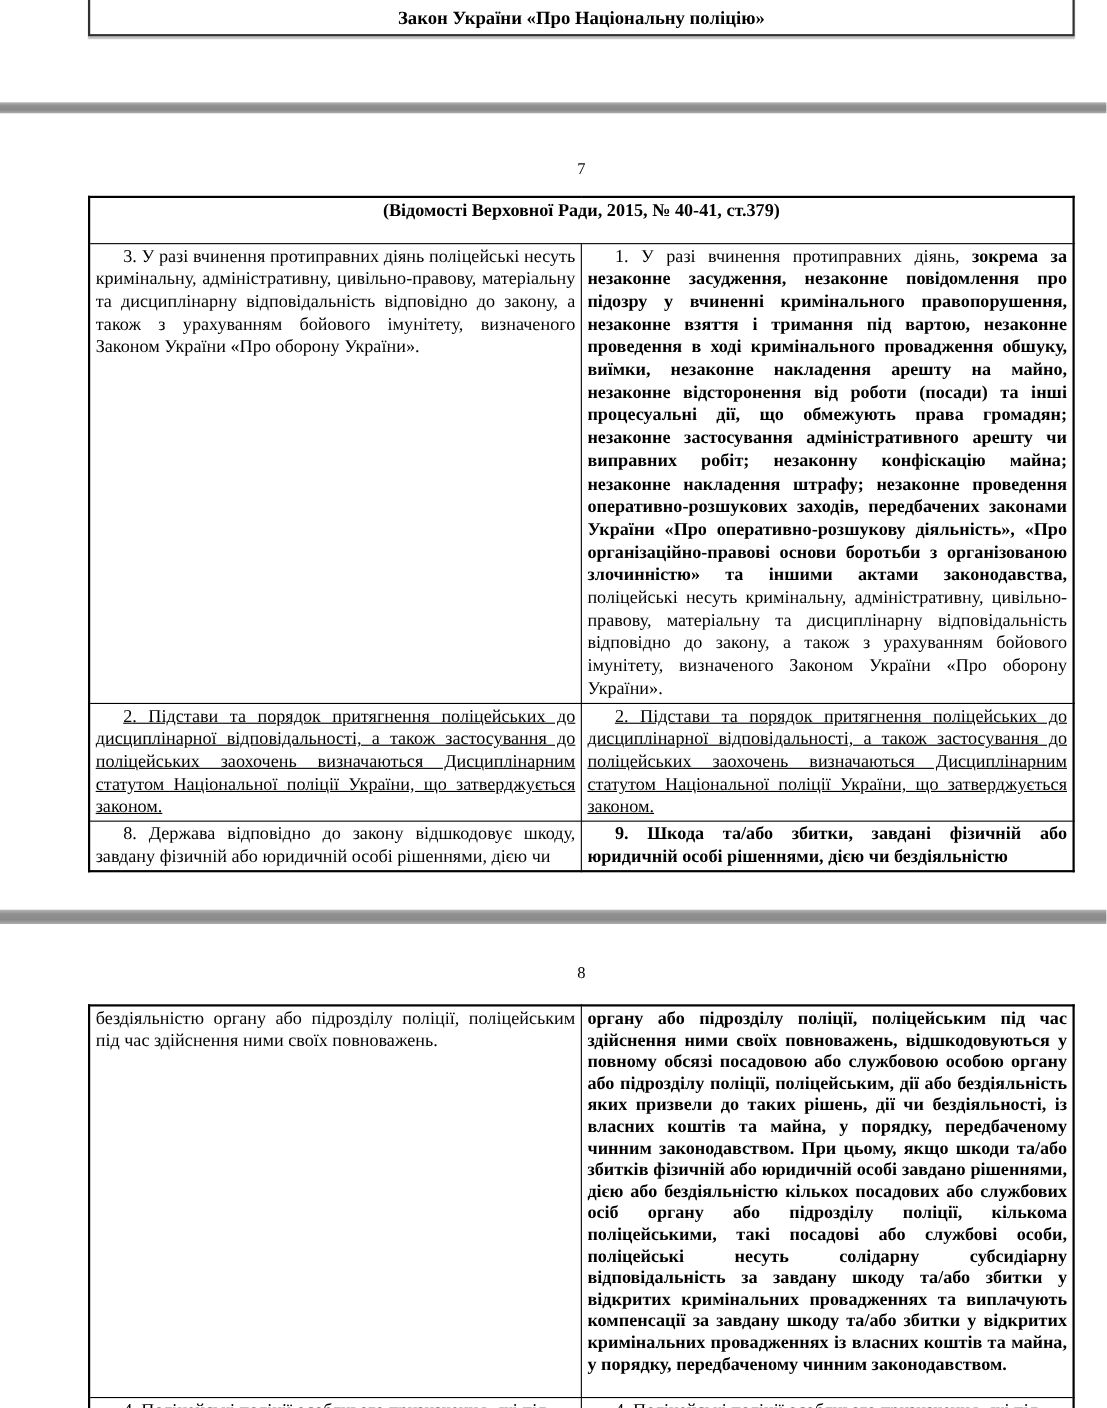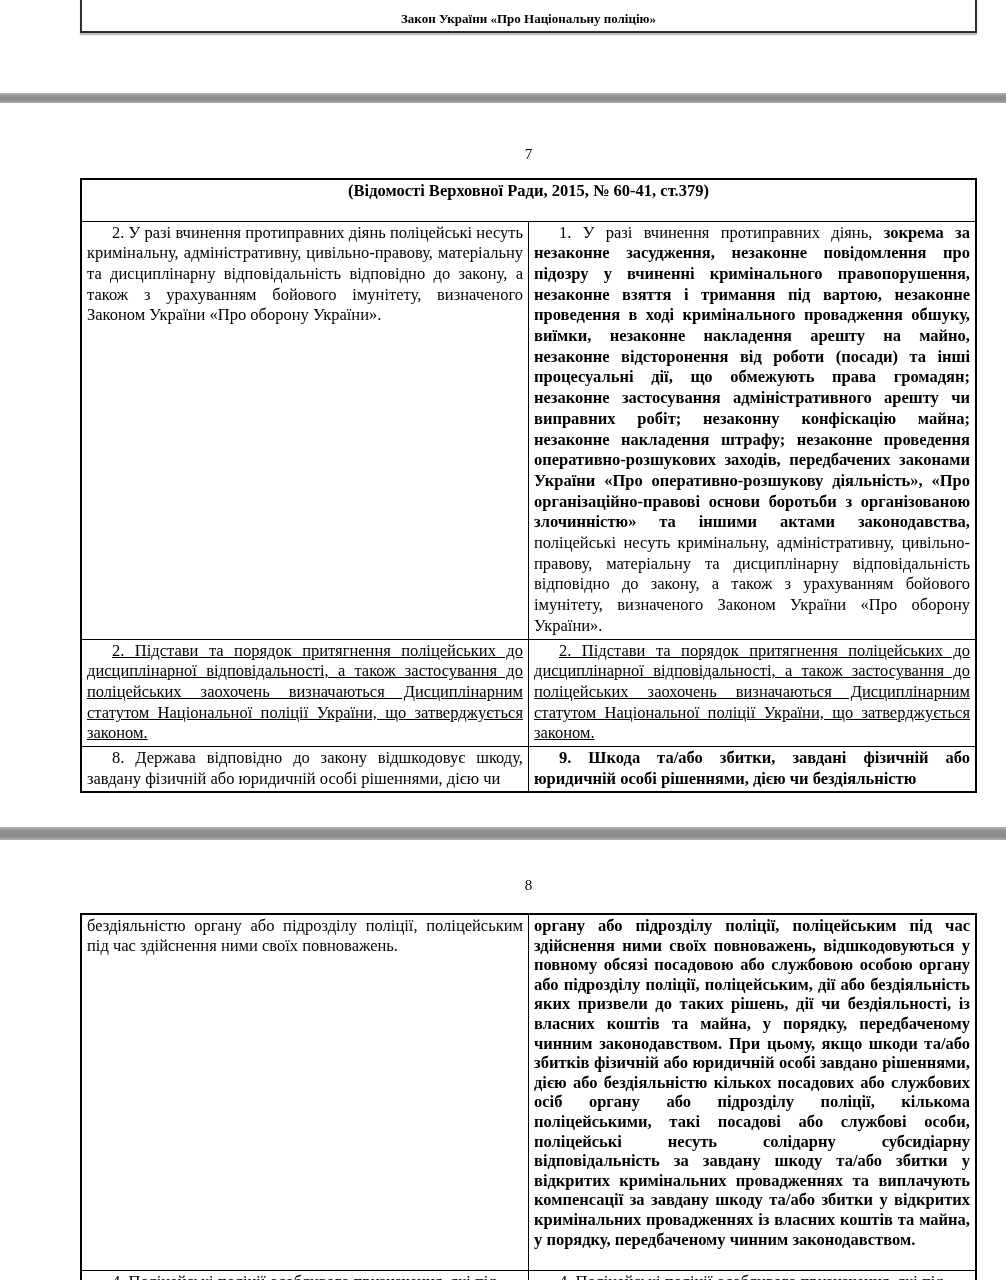--- a/index.html
+++ b/index.html
@@ -9,21 +9,21 @@
     background:#ffffff; color:#000000;
     font-family:"Liberation Serif", serif;
   }
   
   .header-box {
     position:absolute; left:80px; top:-46px; width:897px; height:79px;
     box-sizing:border-box; border:2px solid #303030; background:#ffffff;
     box-shadow:0 2px 1px rgba(0,0,0,0.25);
     display:flex; align-items:flex-end; justify-content:center;
   }
-  .header-title { font-weight:bold; font-size:13px; line-height:1.2; padding-bottom:4px; }
+  .header-title { font-weight:bold; font-size:17px; line-height:1.2; padding-bottom:4px; }
 
   
   .sep-bar {
     position:absolute; left:0; width:1006px;
     background:linear-gradient(180deg,#b6b6b6 0%,#909090 30%,#8a8a8a 70%,#aeaeae 100%);
   }
   #sep1 { top:93px; height:10px; }
   #sep2 { top:827px; height:13px; }
 
   .page-num {
@@ -68,25 +68,25 @@
 </div>
 
 <div class="sep-bar" id="sep1"></div>
 <div class="sep-bar" id="sep2"></div>
 
 <div class="page-num" id="pn7">7</div>
 
 <table class="law" id="table7">
   <tbody>
       <tr>
-    <td colspan="2" class="caption-cell">(Відомості Верховної Ради, 2015, № 60-41, ст.379)</td>
+    <td colspan="2" class="caption-cell">(Відомості Верховної Ради, 2015, № 40-41, ст.379)</td>
   </tr>
   <tr class="h-r3">
     <td>
-      <p class="para"><span>2. У разі вчинення протиправних діянь поліцейські несуть кримінальну, адміністративну, цивільно-правову, матеріальну та дисциплінарну відповідальність відповідно до закону, а також з урахуванням бойового імунітету, визначеного Законом України «Про оборону України».</span></p>
+      <p class="para"><span>3. У разі вчинення протиправних діянь поліцейські несуть кримінальну, адміністративну, цивільно-правову, матеріальну та дисциплінарну відповідальність відповідно до закону, а також з урахуванням бойового імунітету, визначеного Законом України «Про оборону України».</span></p>
     </td>
     <td>
       <p class="para"><span>1. У разі вчинення протиправних діянь, </span><span class="b">зокрема за незаконне засудження, незаконне повідомлення про підозру у вчиненні кримінального правопорушення, незаконне взяття і тримання під вартою, незаконне проведення в ході кримінального провадження обшуку, виїмки, незаконне накладення арешту на майно, незаконне відсторонення від роботи (посади) та інші процесуальні дії, що обмежують права громадян; незаконне застосування адміністративного арешту чи виправних робіт; незаконну конфіскацію майна; незаконне накладення штрафу; незаконне проведення оперативно-розшукових заходів, передбачених законами України «Про оперативно-розшукову діяльність», «Про організаційно-правові основи боротьби з організованою злочинністю» та іншими актами законодавства, </span><span>поліцейські несуть кримінальну, адміністративну, цивільно-правову, матеріальну та дисциплінарну відповідальність відповідно до закону, а також з урахуванням бойового імунітету, визначеного Законом України «Про оборону України».</span></p>
     </td>
   </tr>
   <tr class="h-r4">
     <td>
       <p class="para"><span>2. Підстави та порядок притягнення поліцейських до дисциплінарної відповідальності, а також застосування до поліцейських заохочень визначаються Дисциплінарним статутом Національної поліції України, що затверджується законом.</span></p>
     </td>
     <td>

